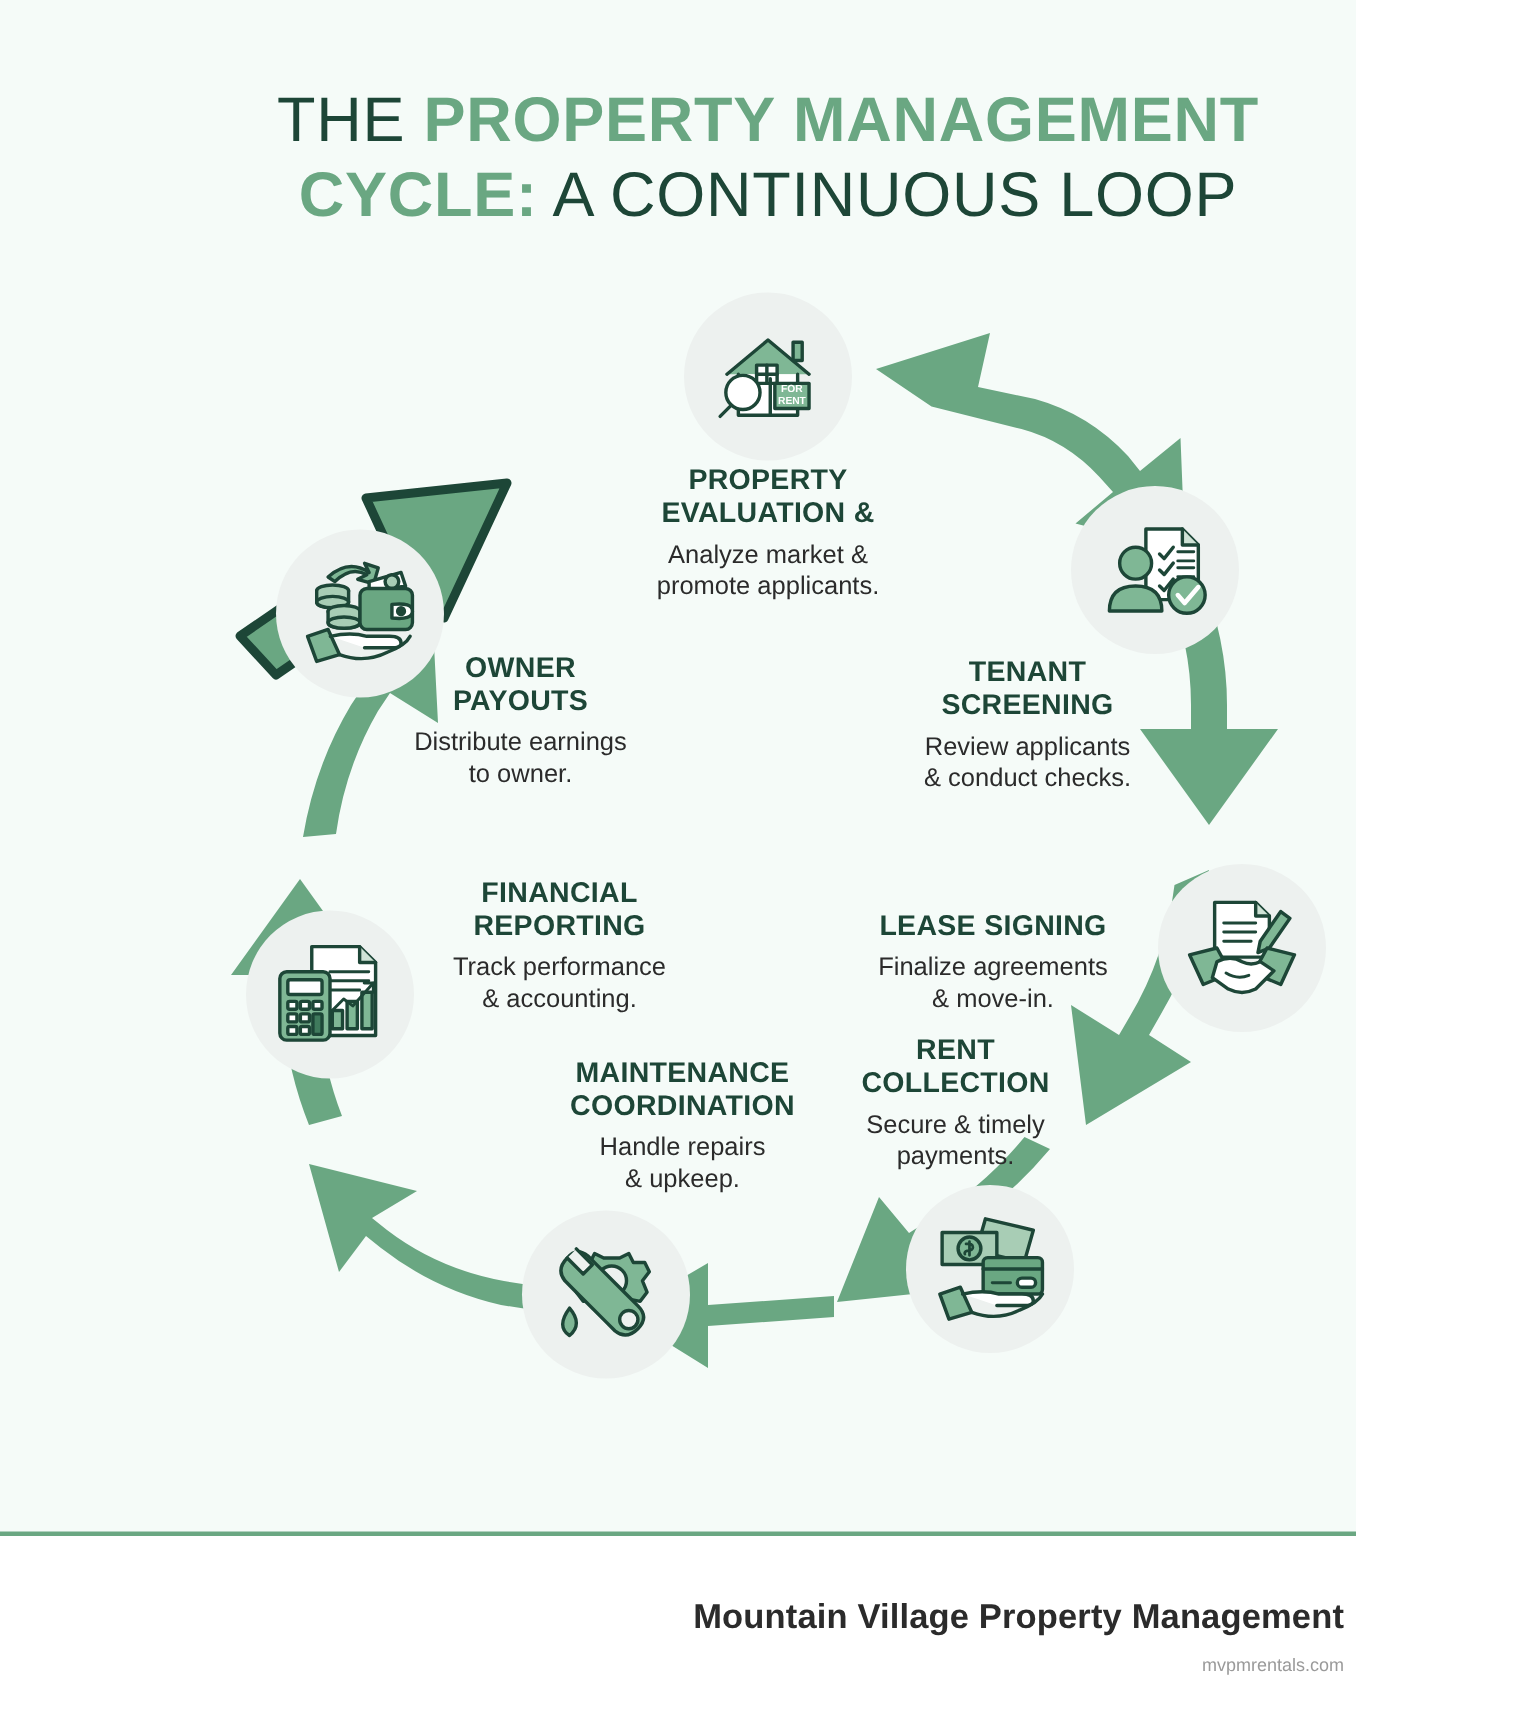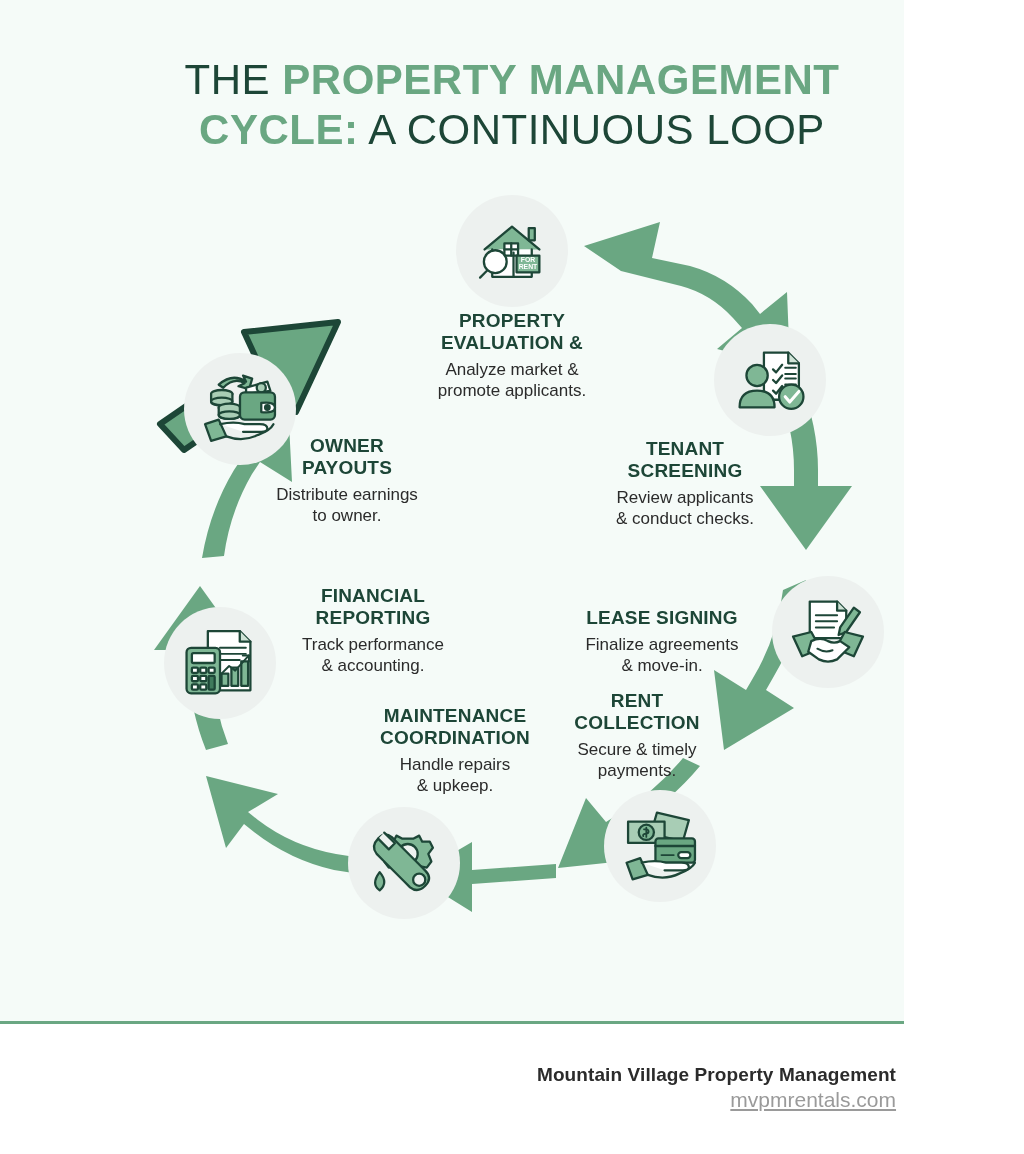--- a/index.html
+++ b/index.html
@@ -86,27 +86,26 @@
   }
   .footer-inner {
     position: absolute;
     right: 24px; top: 40px;
     display: flex;
     align-items: center;
     gap: 18px;
   }
   .footer-text { text-align: right; }
   .footer-name {
-    font-size: 19px; font-weight: 700; color: #2b2b2b;
+    font-size: 23px; font-weight: 700; color: #2b2b2b;
     letter-spacing: 0.1px;
   }
   .footer-url {
-    font-size: 21px; font-weight: 400; color: #9a9a9a;
-    margin-top: 2px;
-    text-decoration: underline;
+    font-size: 12px; font-weight: 400; color: #9a9a9a;
+    margin-top: 12px;
   }
   .logo { display: flex; align-items: center; gap: 5px; }
   .logo-mark { width: 46px; height: 30px; }
   .logo-words { display: flex; flex-direction: column; gap: 1px; }
   .logo-words span {
     font-size: 4.4px; letter-spacing: 0.35px;
     color: #1b1b1b; line-height: 1.45; white-space: nowrap;
   }
 </style>
 </head>

